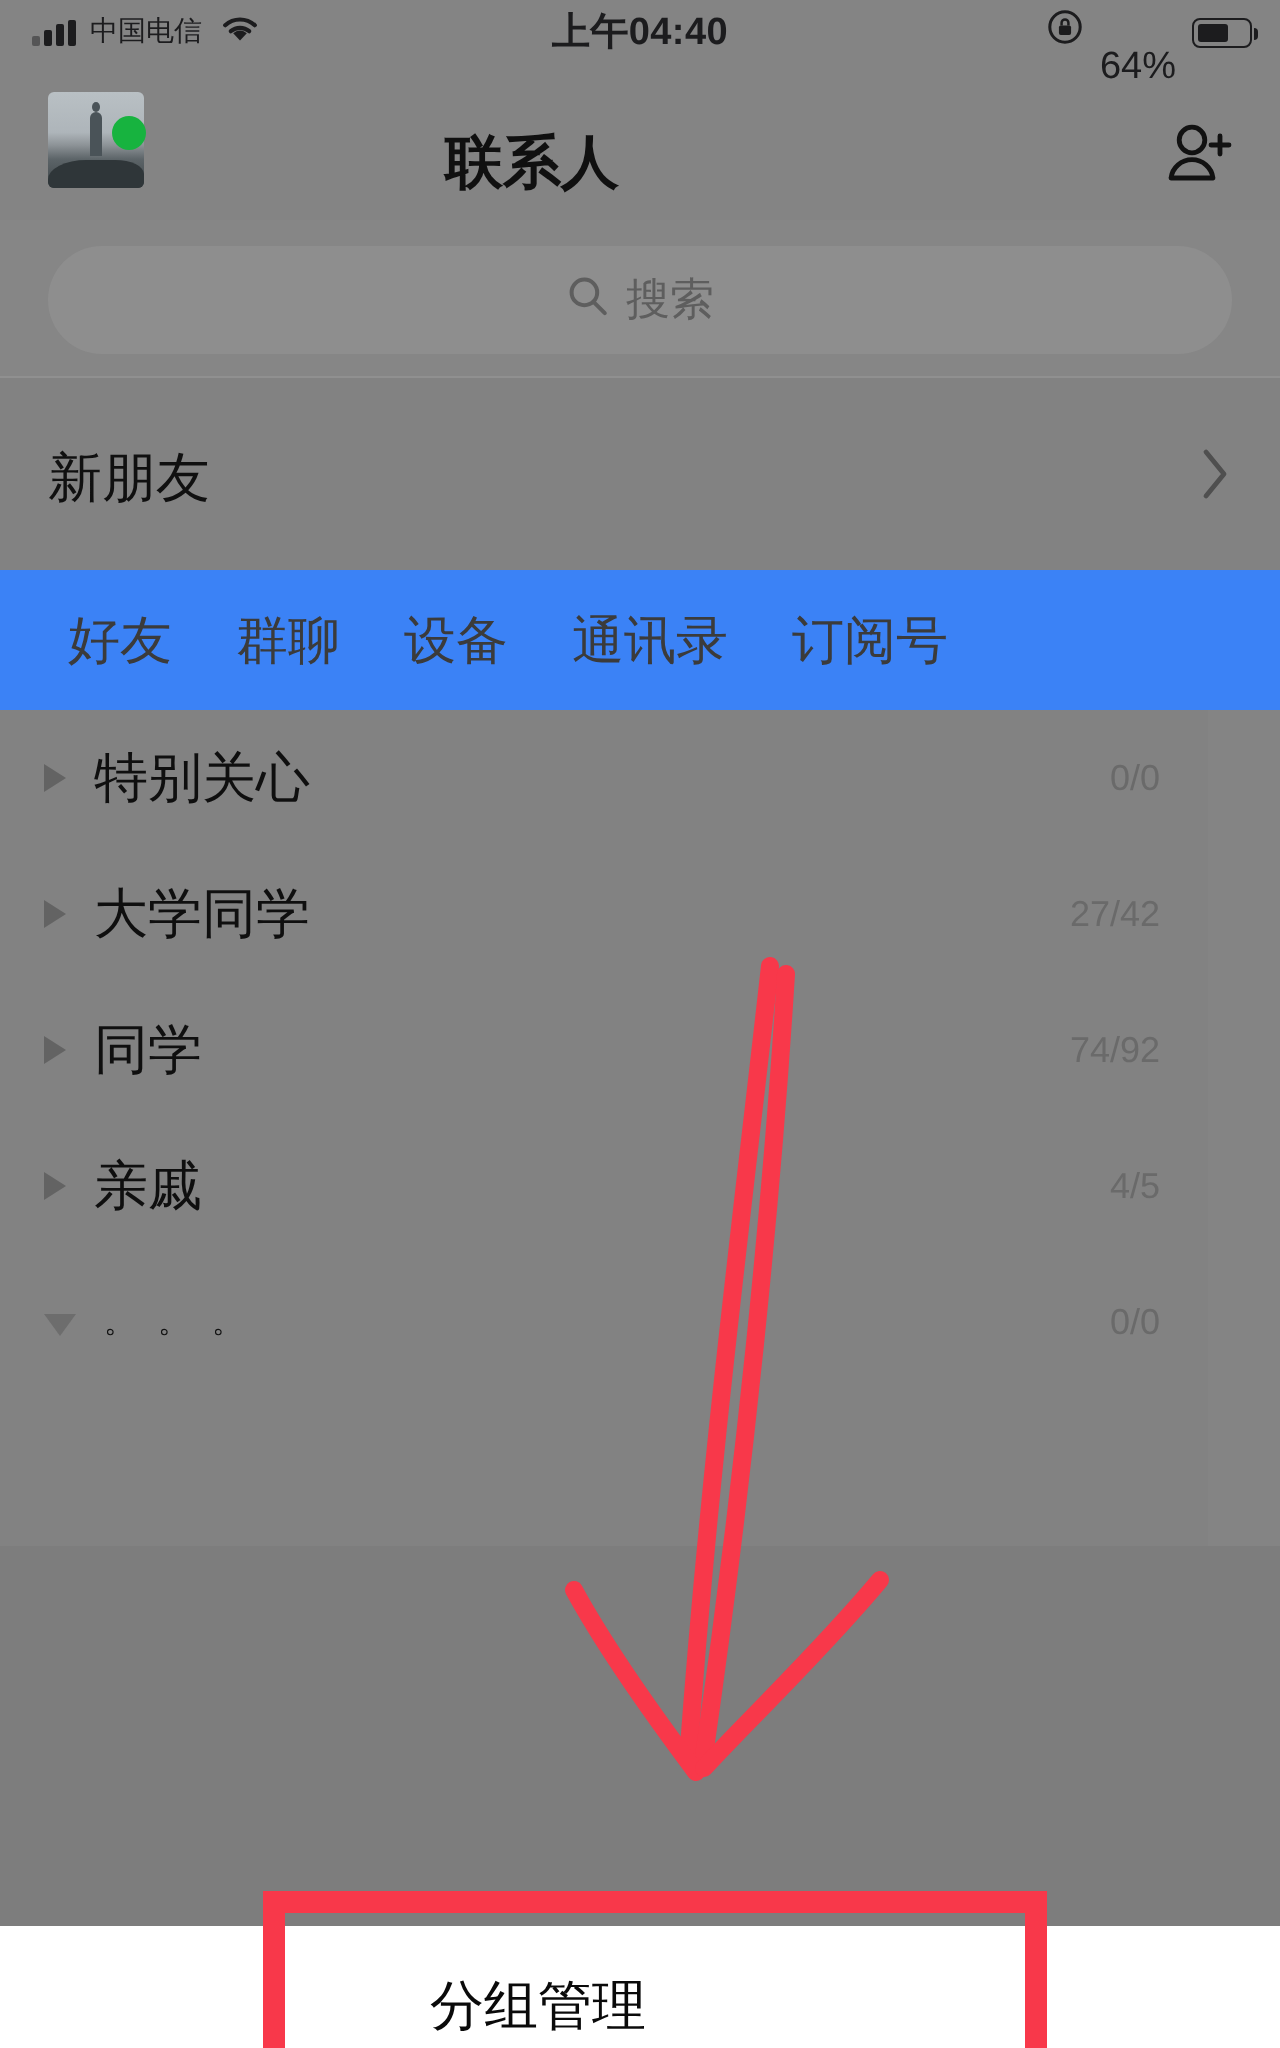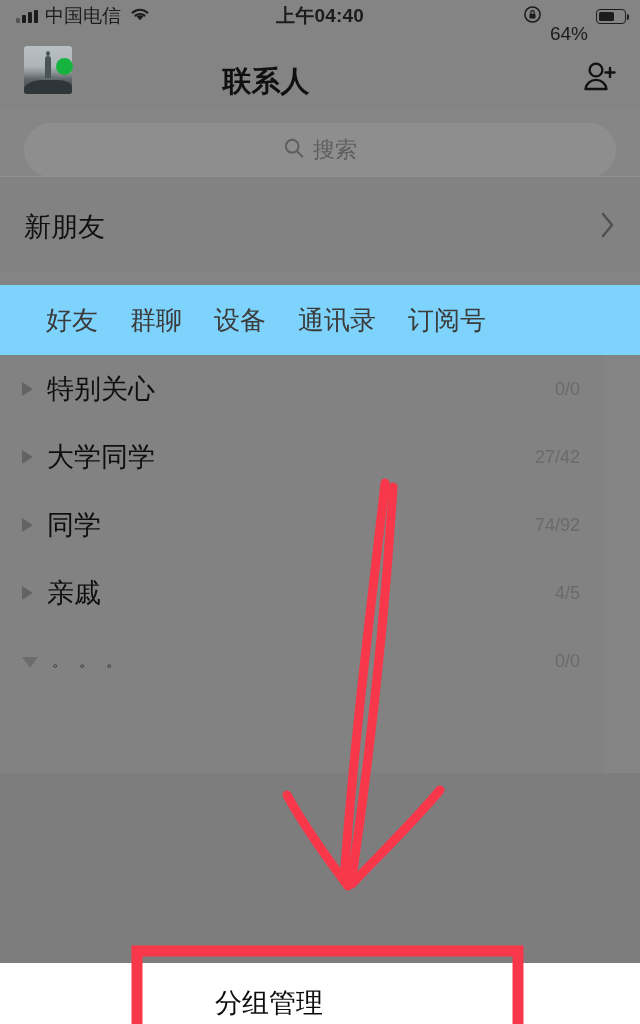--- a/index.html
+++ b/index.html
@@ -18,21 +18,21 @@
 
   
   #status-bar {
     position: absolute; left: 0; top: 0; width: 640px; height: 32px;
     display: flex; align-items: center; color: #1c1c1e;
   }
   .sb-left { position: absolute; left: 16px; display: flex; align-items: center; gap: 7px; }
   .sb-center { position: absolute; left: 0; width: 640px; text-align: center;
                font-size: 19px; font-weight: 600; letter-spacing: .2px; }
   .sb-right { position: absolute; right: 14px; display: flex; align-items: center; gap: 8px; }
-  .carrier { font-size: 19px; font-weight: 500; }
+  .carrier { font-size: 14px; font-weight: 500; }
   .signal { display: flex; align-items: flex-end; gap: 2px; height: 13px; }
   .signal i { display: block; width: 4px; background: #1c1c1e; border-radius: 1px; }
   .signal i:nth-child(1){ height: 5px; opacity:.45 }
   .signal i:nth-child(2){ height: 8px; }
   .signal i:nth-child(3){ height: 11px; }
   .signal i:nth-child(4){ height: 13px; }
   .batt-pct { font-size: 19px; font-weight: 500; margin-top: 36px; }
   .batt {
     width: 30px; height: 15px; border: 1.8px solid #1c1c1e; border-radius: 4px;
     position: relative; padding: 2px;
@@ -64,29 +64,29 @@
 
   
   #search-section { position:absolute; left:0; top:110px; width:640px; height:78px;
                     background:#868686; }
   #search-bar { position:absolute; left:24px; top:13px; width:592px; height:54px;
                 background:#8e8e8e; border-radius:27px; display:flex;
                 align-items:center; justify-content:center; gap:8px; }
   #search-placeholder { font-size:22px; color:#5e5e5e; }
 
   
-  #new-friends-row { position:absolute; left:0; top:176px; width:640px; height:97px;
+  #new-friends-row { position:absolute; left:0; top:188px; width:640px; height:97px;
                      background:#828282; border-top:1px solid #909090; }
   #new-friends-label { position:absolute; left:24px; top:32px; font-size:27px;
                        color:#101010; font-weight:500; }
   #new-friends-chevron { position:absolute; right:24px; top:34px; }
 
   
   #tab-bar { position:absolute; left:0; top:285px; width:640px; height:70px;
-             background:#7dd3fc; display:flex; align-items:center; padding-left:30px; }
+             background:#3b82f6; display:flex; align-items:center; padding-left:18px; }
   .tab { font-size:26px; color:#3b3b3b; padding:7px 16px; border-radius:19px;
          white-space:nowrap; }
   .tab.selected { background:#8f8f8f; color:#101010; font-weight:600; }
 
   
   #group-list { position:absolute; left:0; top:355px; width:604px; height:418px;
                 background:#828282; }
   .group-row { position:relative; height:68px; display:flex; align-items:center; }
   .tri { width:0; height:0; margin-left:22px; margin-right:14px; flex:0 0 auto; }
   .tri.right { border-left:11px solid #636363; border-top:7px solid transparent;

